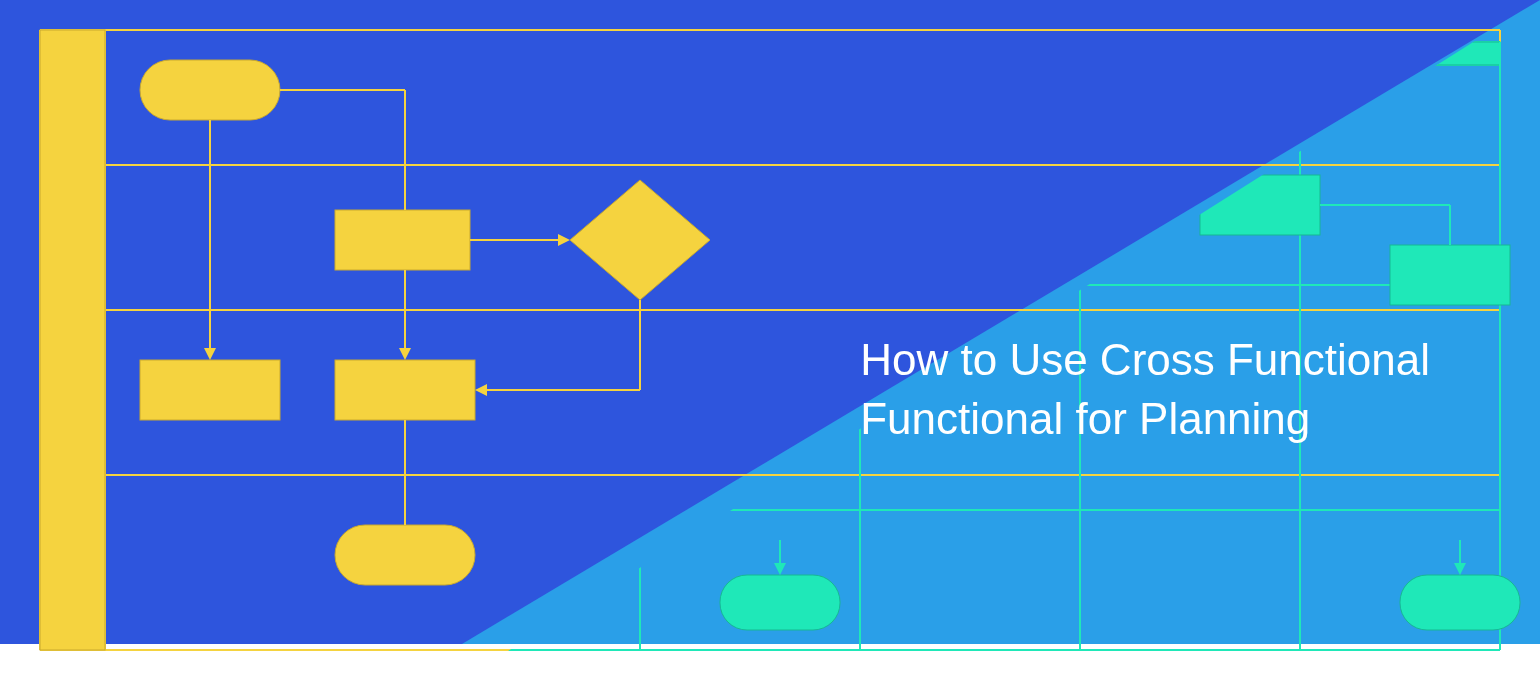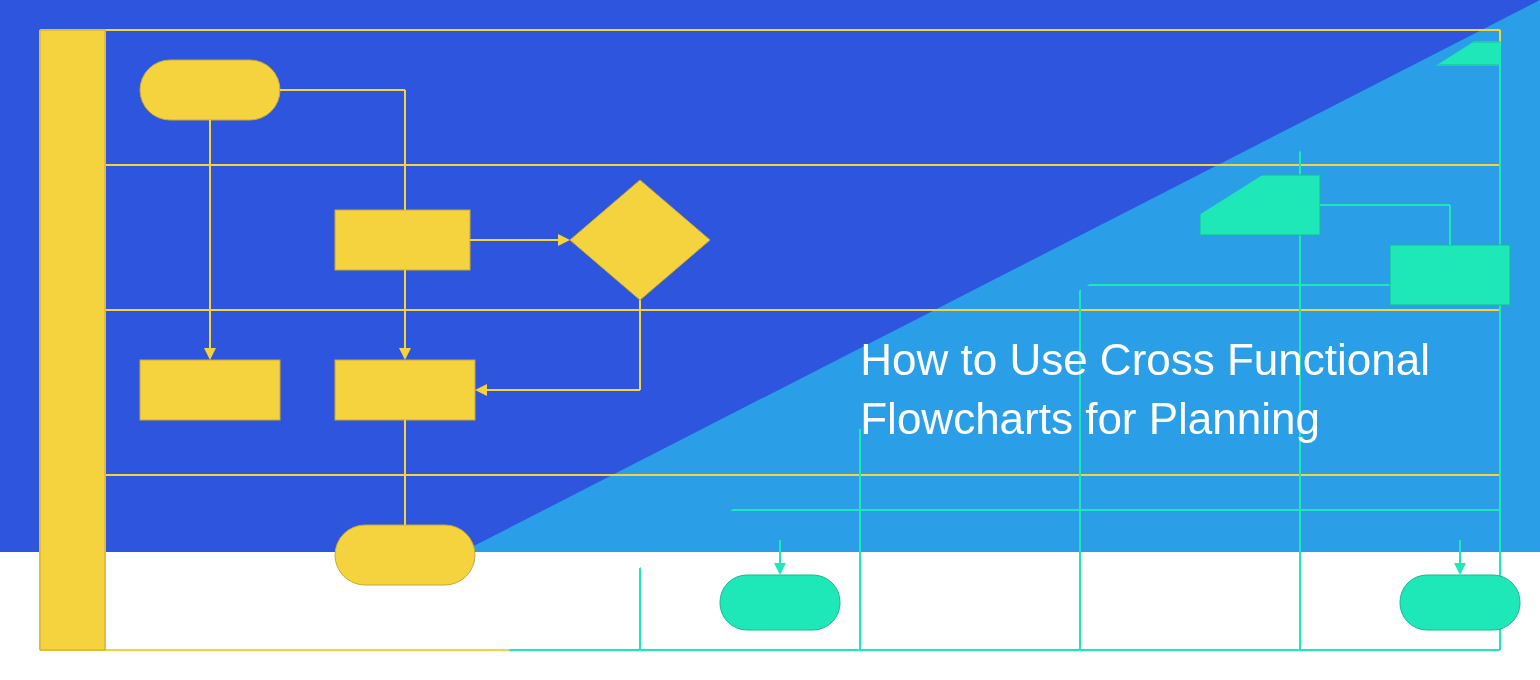--- a/index.html
+++ b/index.html
@@ -5,21 +5,21 @@
   * { margin: 0; padding: 0; box-sizing: border-box; }
   body {
     width: 1540px;
     height: 680px;
     overflow: hidden;
     font-family: -apple-system, BlinkMacSystemFont, "Segoe UI", Helvetica, Arial, sans-serif;
   }
   .canvas {
     position: relative;
     width: 1540px;
-    height: 552px;
+    height: 644px;
   }
   .bg-left {
     position: absolute;
     inset: 0;
   }
   .bg-right {
     position: absolute;
     inset: 0;
     clip-path: polygon(100% 0, 100% 100%, 30% 100%);
   }
@@ -128,15 +128,15 @@
 
       <line x1="780" y1="540" x2="780" y2="565" class="t-line" stroke="#1FE8B8" stroke-width="2" fill="none"></line>
       <polygon points="780,575 774,563 786,563" class="t-arrow" fill="#1FE8B8"></polygon>
       <line x1="1460" y1="540" x2="1460" y2="565" class="t-line" stroke="#1FE8B8" stroke-width="2" fill="none"></line>
       <polygon points="1460,575 1454,563 1466,563" class="t-arrow" fill="#1FE8B8"></polygon>
     </g>
   </svg>
 
   <div class="title">
     <div>How to Use Cross Functional</div>
-    <div>Flowcharts for Planning</div>
+    <div>Functional for Planning</div>
   </div>
 </div>
 
 </body></html>

